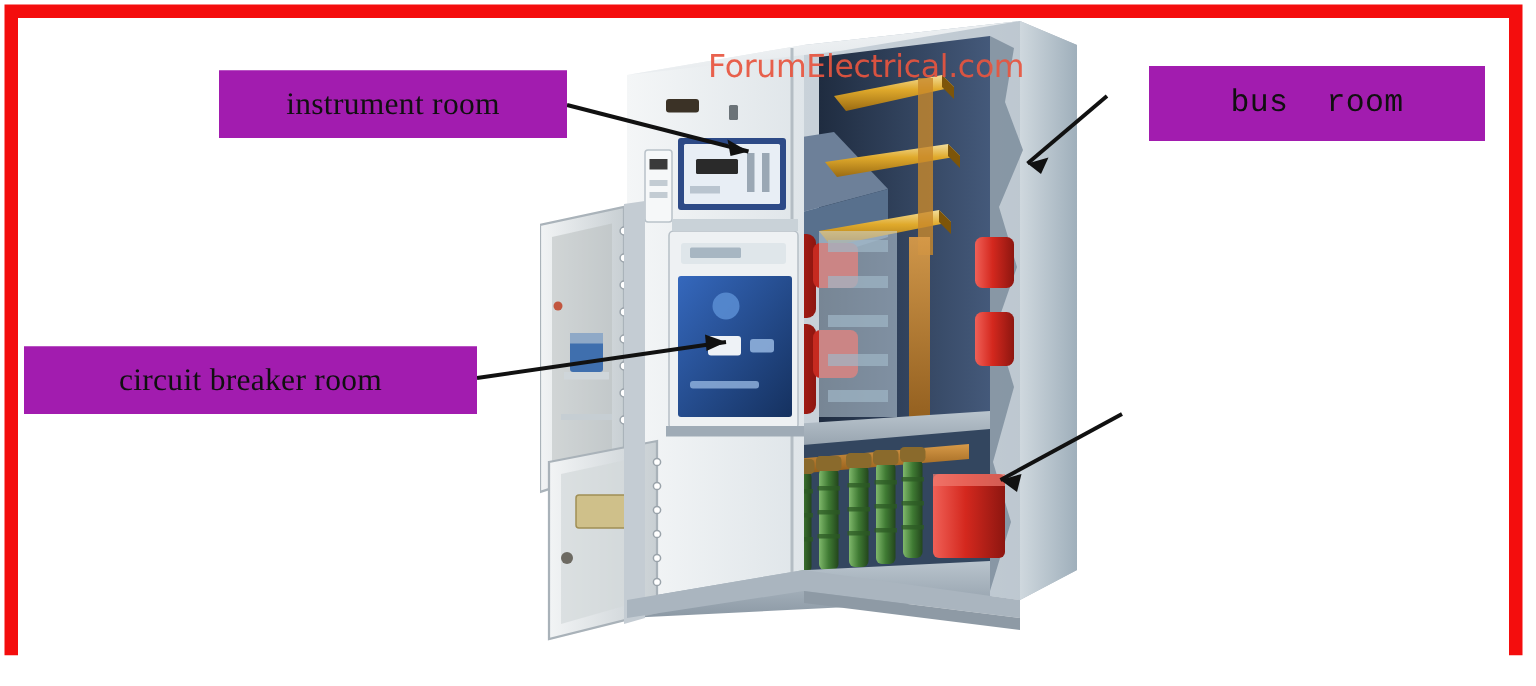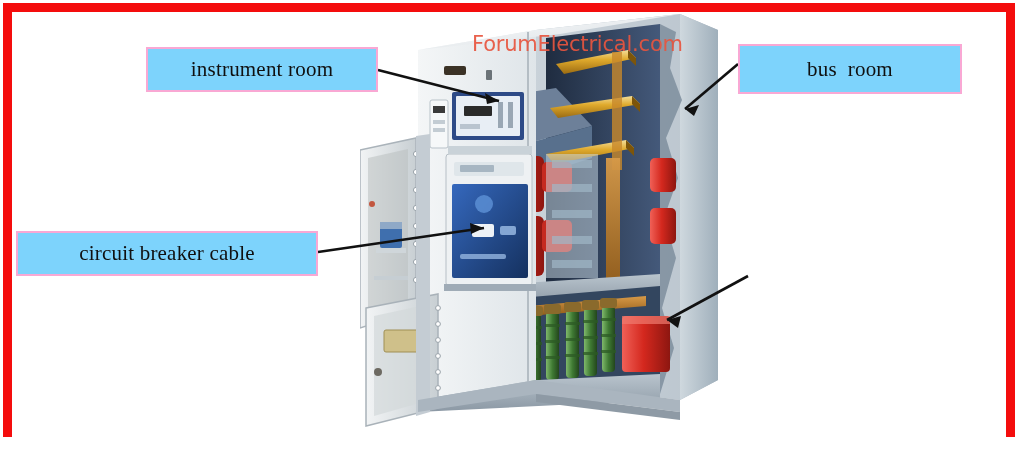--- a/index.html
+++ b/index.html
@@ -26,31 +26,31 @@
     height: 445px;
     border: 9px solid #f40d0d;
     box-sizing: border-box;
     background: transparent;
   }
 
   
   .callout {
     position: absolute;
     box-sizing: border-box;
-    border: 2px solid #f9a8d4;
-    background: #7dd3fc;
+    border: 2px solid #a21caf;
+    background: #a21caf;
     display: flex;
     align-items: center;
     justify-content: center;
     color: #101010;
     letter-spacing: .2px;
     white-space: pre;
   }
   #callout-instrument { left: 146px;  top: 47px;  width: 232px; height: 45px; font-size: 21px; }
-  #callout-bus        { left: 738px;  top: 44px;  width: 224px; height: 50px; font-size: 21px; }
+  #callout-bus        { left: 766px;  top: 44px;  width: 224px; height: 50px; font-size: 21px; font-family: Liberation Mono, monospace; }
   #callout-breaker    { left: 16px;   top: 231px; width: 302px; height: 45px; font-size: 21px; }
   #callout-cable      { left: 748px;  top: 256px; width: 222px; height: 46px; font-size: 21px; }
 
   
   #leaders {
     position: absolute;
     left: 0; top: 0;
     width: 1024px; height: 457px;
     pointer-events: none;
   }
@@ -357,16 +357,16 @@
       <polygon points="685,109 699,105 694,116"></polygon>
       <polygon points="484,228 470,223 471,234"></polygon>
       <polygon points="667,320 681,316 678,328"></polygon>
     </g>
   </svg>
 
   <div id="callout-instrument" class="callout">instrument room</div>
 
   <div id="callout-bus" class="callout">bus  room</div>
 
-  <div id="callout-breaker" class="callout">circuit breaker cable</div>
+  <div id="callout-breaker" class="callout">circuit breaker room</div>
 
 
 </div>
 
 </body></html>

